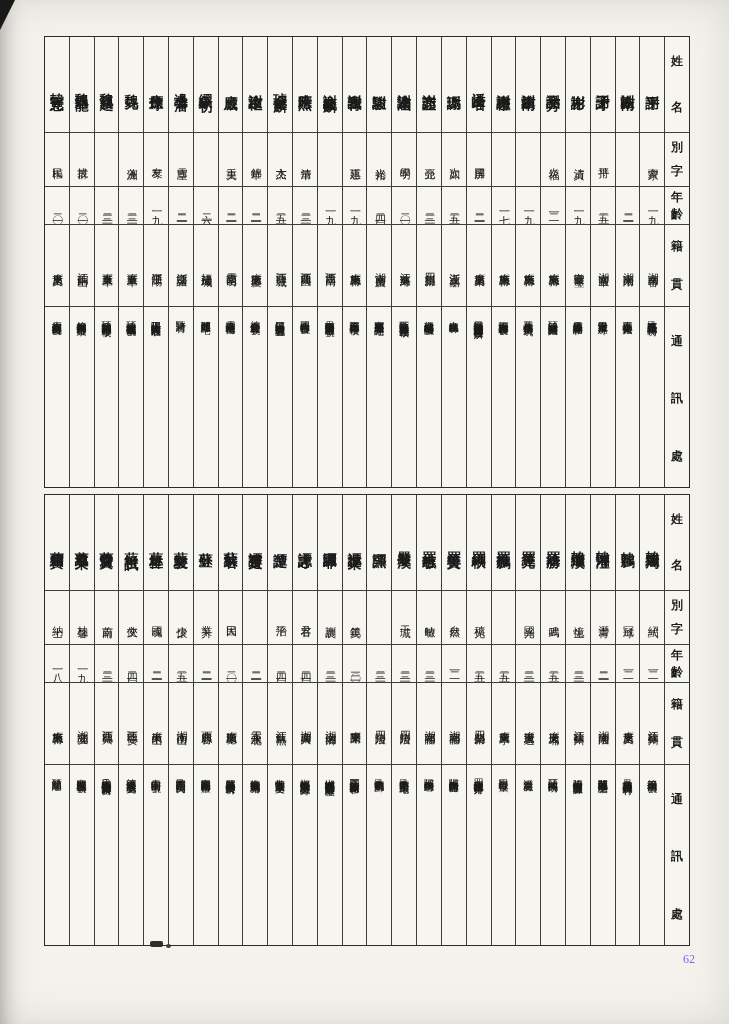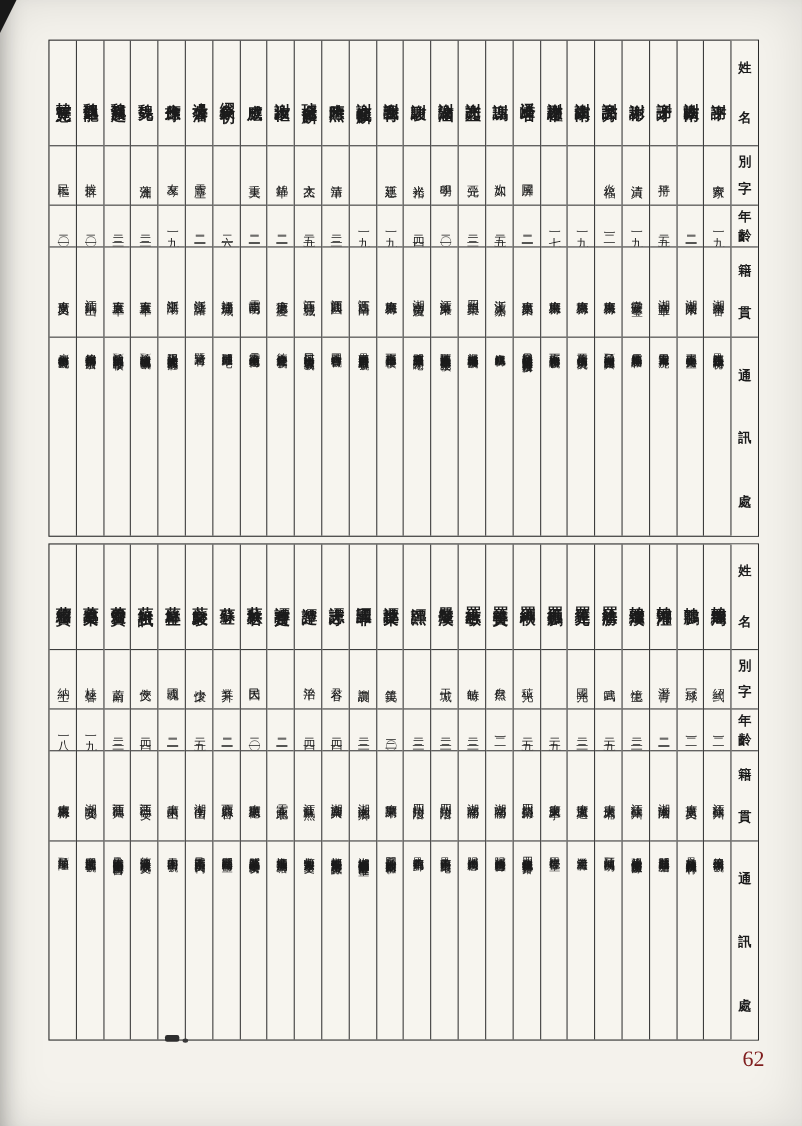--- a/index.html
+++ b/index.html
@@ -44,21 +44,21 @@
   .c-age .vt    { font-size:11px; letter-spacing:1px; }
   .c-origin .vt { font-size:11px; letter-spacing:1px; }
   .c-addr .vt   { font-size:10px; letter-spacing:0.5px; line-height:11px; }
   .hcol { background:#f7f5ef; }
   .hstack {
     display:flex; flex-direction:column; justify-content:space-around; align-items:center;
     height:100%; width:100%; font-size:12px; font-weight:bold;
   }
   .pageno {
     position:absolute; right:34px; top:952px;
-    font-family:"Liberation Serif", serif; font-size:20px; color:#7f1d1d;
+    font-family:"Liberation Serif", serif; font-size:12px; color:#8b5cf6;
   }
   .artifact { position:absolute; }
   .a1 { left:0; top:0; width:0; height:0;
         border-top:30px solid #181818; border-right:15px solid transparent; }
   .a2 { left:150px; top:941px; width:13px; height:6px; background:#2e2e2e; border-radius:2px; }
   .a3 { left:166px; top:944px; width:5px; height:4px; background:#3a3a3a; border-radius:50%; }
 </style>
 </head>
 <body>
 

